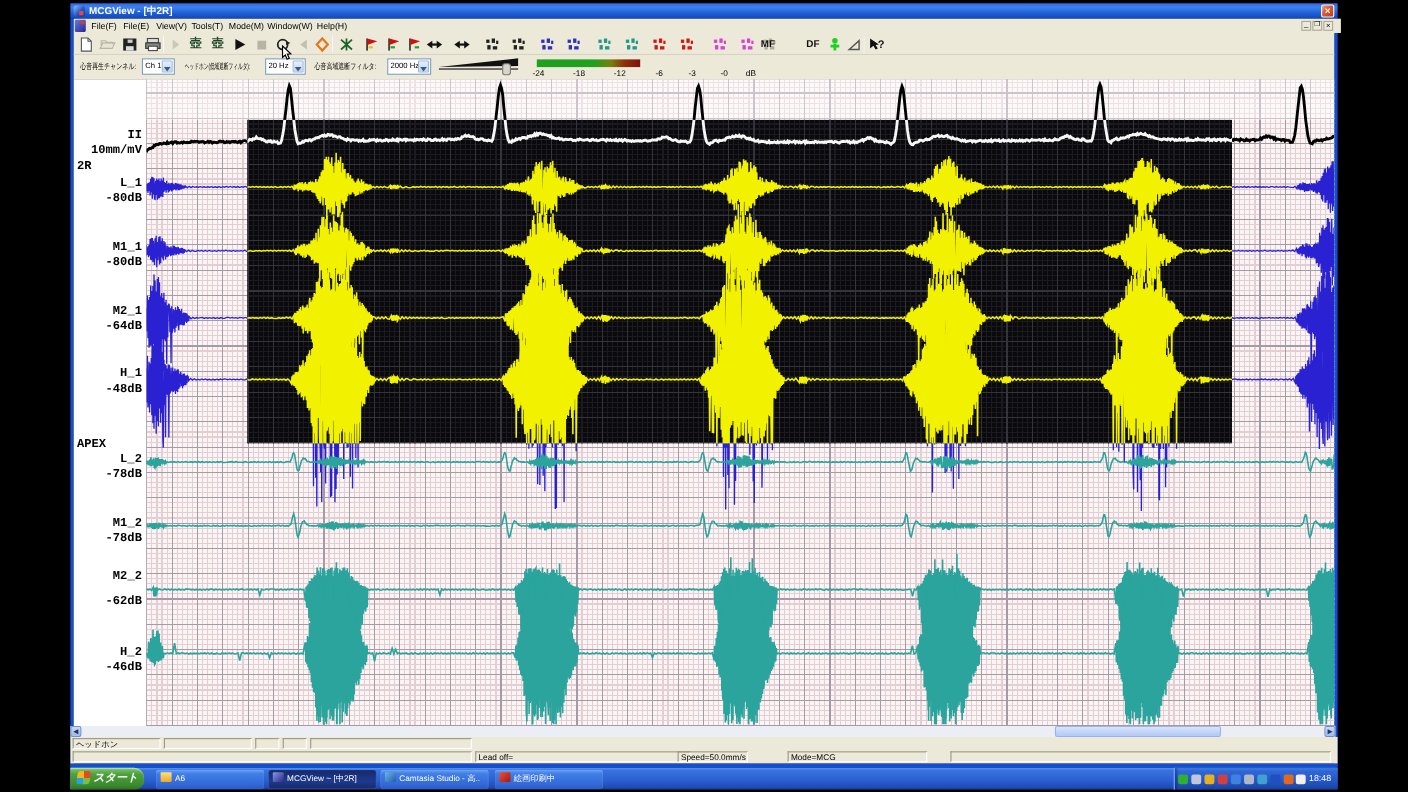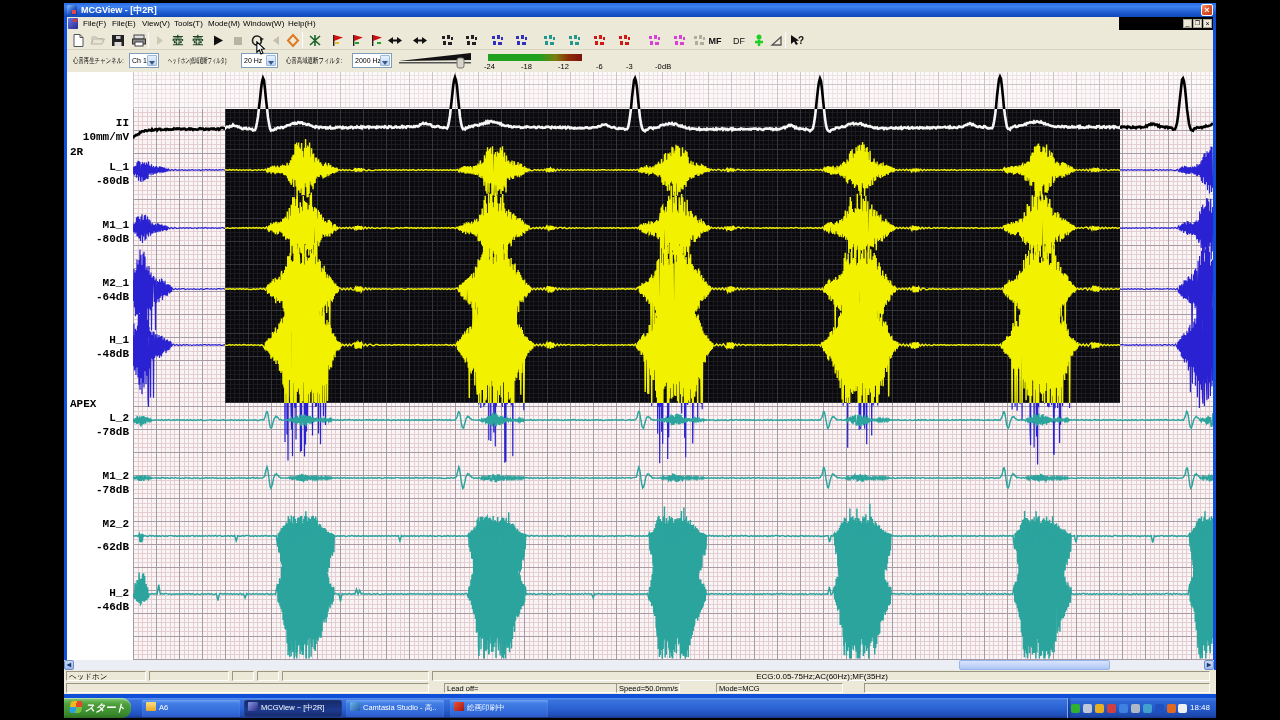--- a/index.html
+++ b/index.html
@@ -1,20 +1,20 @@
 <!DOCTYPE html>
 <html><head><meta charset="utf-8"><style>
 *{margin:0;padding:0;box-sizing:border-box}
 body{width:1280px;height:720px;background:#000;font-family:"Liberation Sans",sans-serif;position:relative;overflow:hidden}
 .abs{position:absolute}
 #title{left:64px;top:3px;width:1152px;height:14px;background:linear-gradient(180deg,#2a6ce4 0%,#3d80f0 25%,#1c5ad0 70%,#1048b8 100%);color:#fff;font-size:9px;font-weight:bold;line-height:14px}
 #title .txt{position:absolute;left:17px;top:0}
 #closebtn{left:1201px;top:4px;width:12px;height:12px;background:linear-gradient(135deg,#f0a080 0%,#e25a30 40%,#c83a10 100%);border:1px solid #fff;border-radius:2px;color:#fff;font-size:9px;line-height:10px;text-align:center;font-weight:bold}
 .bord{background:#1050d8}
-#menubar{left:67px;top:17px;width:1052px;height:13px;background:#ece9d8;font-size:8px;color:#000}
+#menubar{left:67px;top:17px;width:1152px;height:13px;background:#ece9d8;font-size:8px;color:#000}
 #menubar span{position:absolute;top:2px}
 #toolbar{left:67px;top:30px;width:1146px;height:20px;background:#ece9d8;border-bottom:1px solid #d8d4c4}
 #toolbar2{left:67px;top:50px;width:1146px;height:22px;background:#ece9d8;font-size:7.5px;color:#000}
 .combo{position:absolute;height:15px;background:#fff;border:1px solid #7f9db9;font-size:7px;line-height:13px;color:#000}
 .combo .arr{position:absolute;right:1px;top:1px;bottom:1px;width:10px;background:linear-gradient(180deg,#e6f0fc,#bcd4f4);border:1px solid #9cb8dc;border-radius:1px}
 .combo .arr:after{content:"";position:absolute;left:1px;top:5px;border:3px solid transparent;border-top:4px solid #3a5a80}
 .lblcol{left:67px;top:72px;width:66px;height:588px;background:#fff}
 #grid{left:133px;top:72px;width:1080px;height:588px;background-color:#faf5f5;background-image:
  repeating-linear-gradient(90deg,#a89aa4 0 1px,transparent 1px 23px),
  repeating-linear-gradient(0deg,#a89aa4 0 1px,transparent 1px 23px),
@@ -206,22 +206,22 @@
         <rect x="8" y="9" width="4" height="3" fill="#d840d8"></rect>
         <rect x="11" y="4" width="2" height="3" fill="#d840d8"></rect>
       </svg></span>
     <span class="ticon" style="left:625px"><svg width="16" height="15" viewBox="0 0 16 15">
         <rect x="2" y="3" width="3" height="3" fill="#b0aca0"></rect>
         <rect x="7" y="2" width="3" height="4" fill="#b0aca0"></rect>
         <rect x="3" y="8" width="3" height="4" fill="#b0aca0"></rect>
         <rect x="8" y="9" width="4" height="3" fill="#b0aca0"></rect>
         <rect x="11" y="4" width="2" height="3" fill="#b0aca0"></rect>
       </svg></span>
-    <span class="ticon" style="left:640px"><span style="font-weight:bold;font-size:9px;color:#111">MF</span></span>
-    <span class="ticon" style="left:664px"><span style="font-weight:normal;font-size:9px;color:#111">DF</span></span>
+    <span class="ticon" style="left:623px"><span style="font-weight:bold;font-size:9px;color:#111">MF</span></span>
+    <span class="ticon" style="left:664px"><span style="font-weight:bold;font-size:9px;color:#111">DF</span></span>
     <span class="ticon" style="left:684px"><svg width="16" height="15" viewBox="0 0 16 15">
         <circle cx="8" cy="4" r="2.5" fill="#20d020"></circle>
         <path d="M8,6.5 L8,13 M4,9 h8" stroke="#20d020" stroke-width="2.5"></path>
       </svg></span>
     <span class="ticon" style="left:702px"><svg width="16" height="15" viewBox="0 0 16 15">
         <path d="M3,12 L12,12 L12,4 Z" fill="none" stroke="#555" stroke-width="1.3"></path>
       </svg></span>
     <span class="ticon" style="left:722px"><svg width="16" height="15" viewBox="0 0 16 15">
         <polygon points="2,2 2,11 5,8.5 7,12 9,11 7,8 10,7.5" fill="#111"></polygon>
         <text x="9" y="11" font-size="10" font-weight="bold" fill="#111">?</text>
@@ -245,21 +245,21 @@
       <rect x="2" y="10" width="72" height="1.5" fill="#555"></rect>
       <rect x="60" y="6" width="7" height="10" rx="2" fill="#d8d4c8" stroke="#777"></rect>
     </svg>
  <div class="abs" style="left:421px;top:3.5px;width:94px;height:7px;background:linear-gradient(90deg,#1fa01f 0%,#1fa01f 55%,#7c7c10 72%,#8c3008 85%,#801010 100%)"></div>
  <span class="abs" style="left:417px;top:12px">-24</span>
     <span class="abs" style="left:454px;top:12px">-18</span>
     <span class="abs" style="left:491px;top:12px">-12</span>
     <span class="abs" style="left:529px;top:12px">-6</span>
     <span class="abs" style="left:559px;top:12px">-3</span>
     <span class="abs" style="left:588px;top:12px">-0</span>
-    <span class="abs" style="left:595px;top:12px">dB</span>
+    <span class="abs" style="left:611px;top:12px">dB</span>
 </div>
 
 <div class="abs lblcol"></div>
 <div class="abs" id="grid"></div>
 <div class="abs" style="left:133px;top:72px;width:1080px;height:37px;background:rgba(255,255,255,.42)"></div>
 <div class="abs" id="brect"></div>
 <svg width="1080" height="588" viewBox="133 72 1080 588" style="position:absolute;left:133px;top:72px">
 <defs>
 <clipPath id="cr">
         <rect x="225" y="109" width="895" height="294"></rect>
@@ -317,23 +317,22 @@
     <div class="sbarrow" style="right:0">▸</div>
     <div id="sthumb"></div>
   </div>
 
 <div class="abs" id="status">
  <div class="pan" style="left:2px;top:1px;width:80px">ヘッドホン</div>
  <div class="pan" style="left:85px;top:1px;width:80px"></div>
  <div class="pan" style="left:168px;top:1px;width:22px"></div>
  <div class="pan" style="left:193px;top:1px;width:22px"></div>
  <div class="pan" style="left:218px;top:1px;width:147px"></div>
- <div class="pan" style="left:368px;top:1px;width:778px;text-align:center;font-size:8px">ECG:0.05-75Hz;AC(60Hz);MF(35Hz)</div>
  <div class="pan" style="left:2px;top:13px;width:363px"></div>
- <div class="pan" style="left:380px;top:13px;width:196px">Lead off=</div>
+ <div class="pan" style="left:368px;top:13px;width:196px">Lead off=</div>
  <div class="pan" style="left:552px;top:13px;width:64px">Speed=50.0mm/s</div>
  <div class="pan" style="left:652px;top:13px;width:127px">Mode=MCG</div>
  <div class="pan" style="left:800px;top:13px;width:346px"></div>
 </div>
 
 <div class="abs" id="taskbar"></div>
 <div class="abs" id="startbtn">
     <span style="position:absolute;left:6px;top:3px;width:12px;height:12px;background:conic-gradient(from 0deg,#e04a28 0 90deg,#78c040 0 180deg,#28a0e8 0 270deg,#f0b820 0 360deg);border-radius:3px;transform:skewX(-8deg)"></span>
     <span style="position:absolute;left:21px">スタート</span>
   </div>

